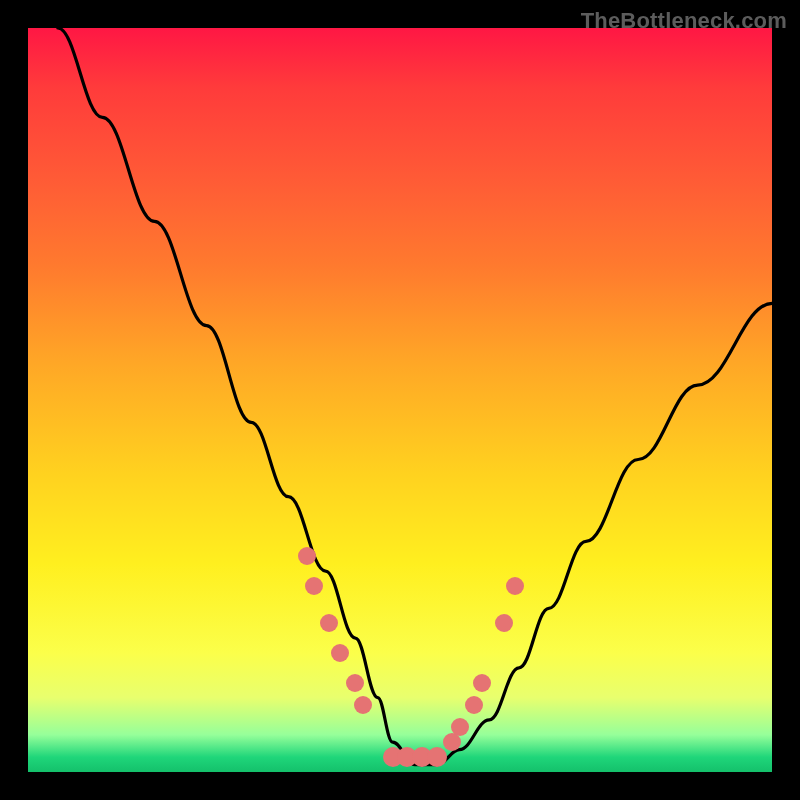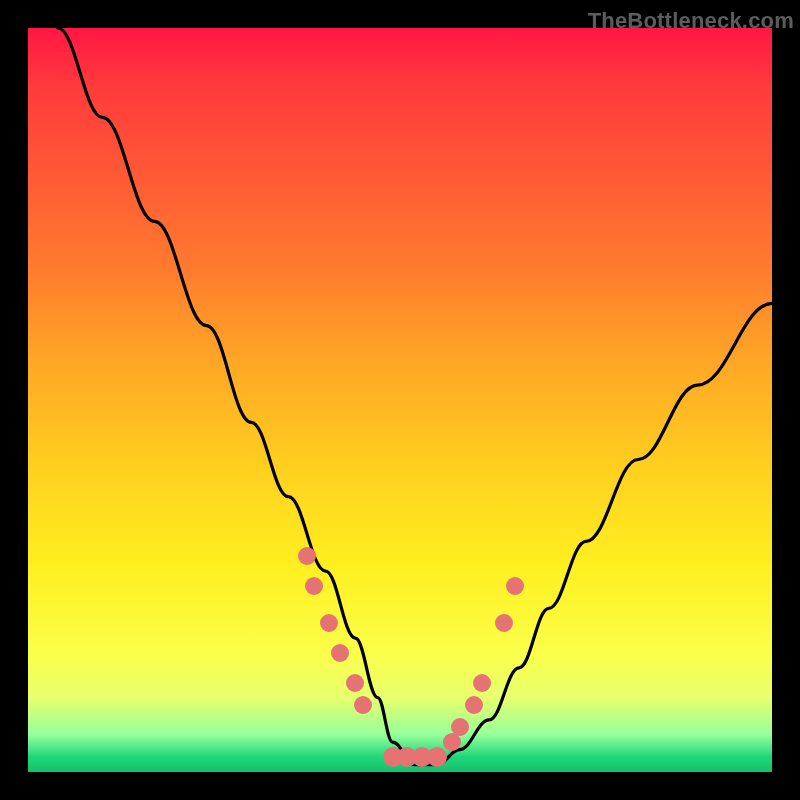--- a/index.html
+++ b/index.html
@@ -45,21 +45,21 @@
     background: #e57373;
     transform: translate(-50%, -50%);
   }
   .dot.big {
     width: 20px;
     height: 20px;
   }
   .watermark {
     position: absolute;
     top: 8px;
-    right: 6px;
+    right: 13px;
     font-size: 22px;
     font-weight: 600;
     color: #5c5c5c;
     letter-spacing: 0.2px;
   }
 </style>
 </head>
 <body>
 
 <div class="frame">

